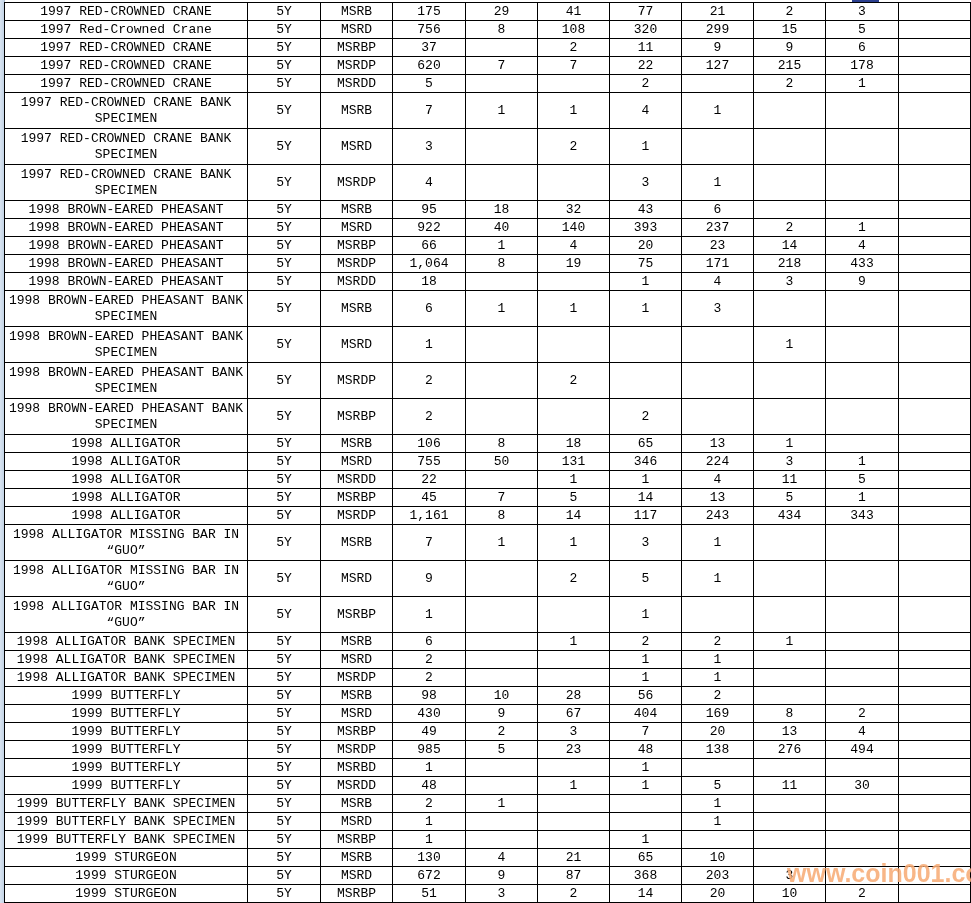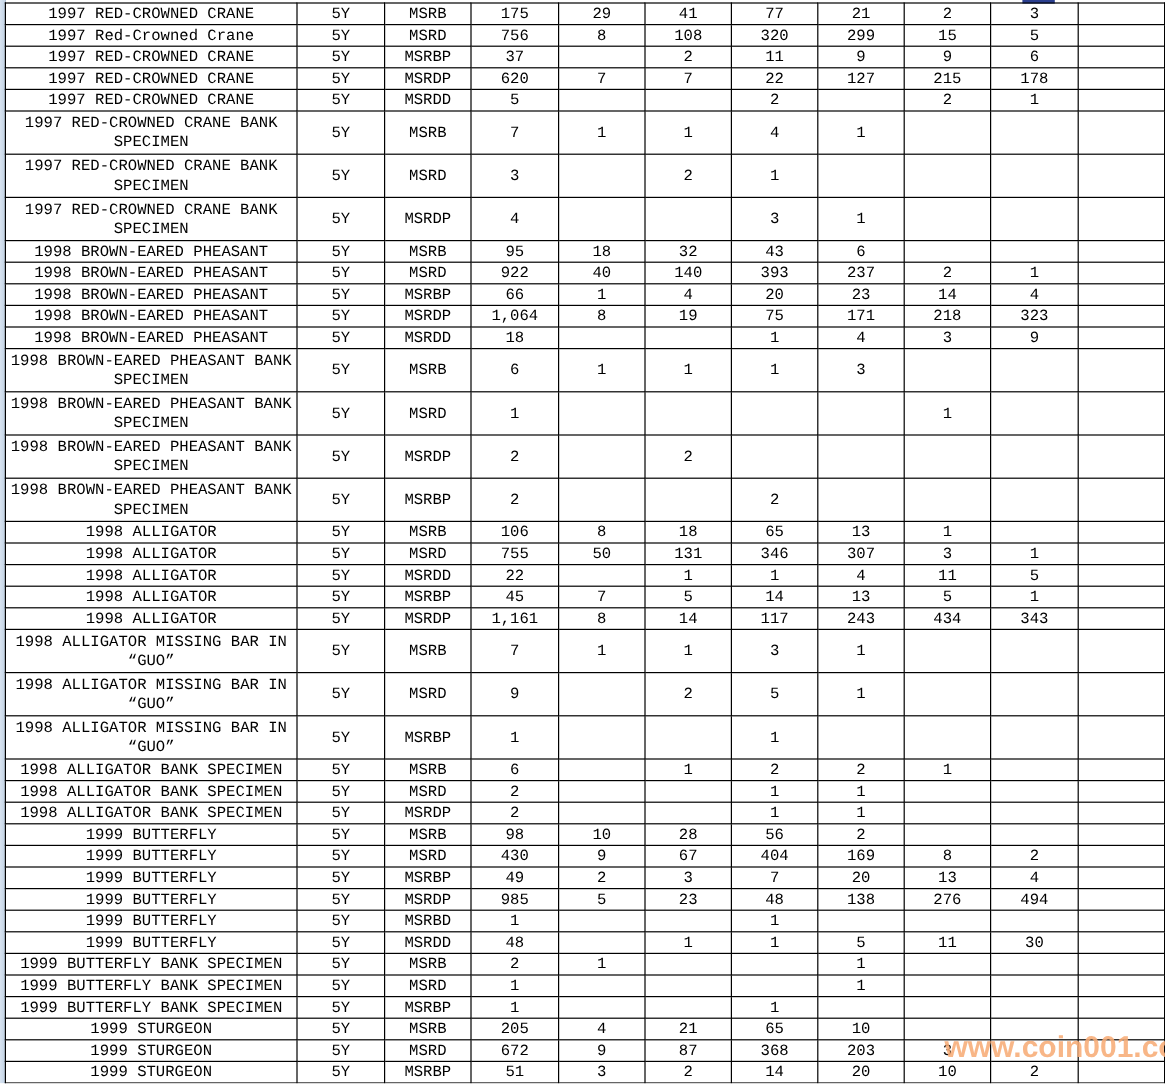--- a/index.html
+++ b/index.html
@@ -230,21 +230,21 @@
         <tr class="single">
           <td>1998 BROWN-EARED PHEASANT</td>
           <td>5Y</td>
           <td>MSRDP</td>
           <td>1,064</td>
           <td>8</td>
           <td>19</td>
           <td>75</td>
           <td>171</td>
           <td>218</td>
-          <td>323</td>
+          <td>433</td>
           <td></td>
         </tr>
         <tr class="single">
           <td>1998 BROWN-EARED PHEASANT</td>
           <td>5Y</td>
           <td>MSRDD</td>
           <td>18</td>
           <td></td>
           <td></td>
           <td>1</td>
@@ -319,21 +319,21 @@
           <td></td>
         </tr>
         <tr class="single">
           <td>1998 ALLIGATOR</td>
           <td>5Y</td>
           <td>MSRD</td>
           <td>755</td>
           <td>50</td>
           <td>131</td>
           <td>346</td>
-          <td>307</td>
+          <td>224</td>
           <td>3</td>
           <td>1</td>
           <td></td>
         </tr>
         <tr class="single">
           <td>1998 ALLIGATOR</td>
           <td>5Y</td>
           <td>MSRDD</td>
           <td>22</td>
           <td></td>
@@ -562,21 +562,21 @@
           <td>1</td>
           <td></td>
           <td></td>
           <td></td>
           <td></td>
         </tr>
         <tr class="single">
           <td>1999 STURGEON</td>
           <td>5Y</td>
           <td>MSRB</td>
-          <td>205</td>
+          <td>130</td>
           <td>4</td>
           <td>21</td>
           <td>65</td>
           <td>10</td>
           <td></td>
           <td></td>
           <td></td>
         </tr>
         <tr class="single">
           <td>1999 STURGEON</td>

